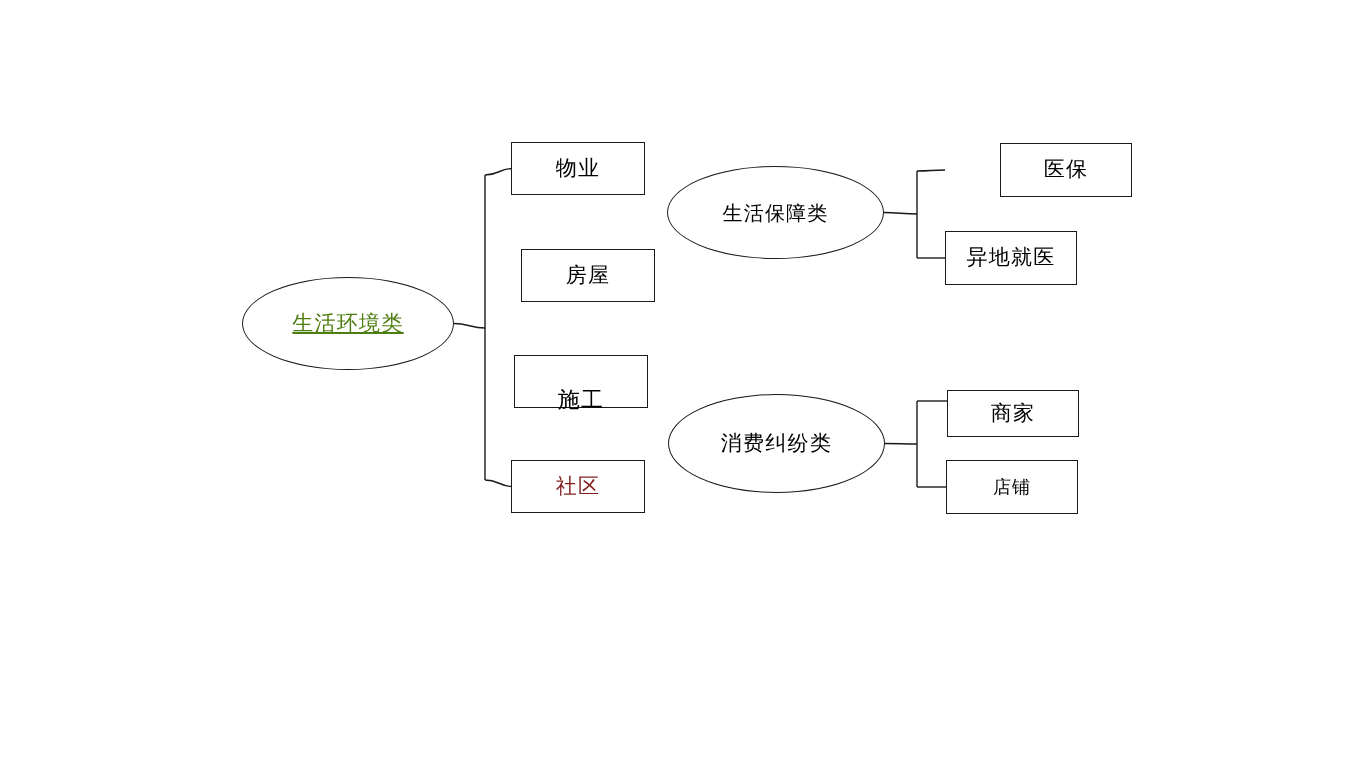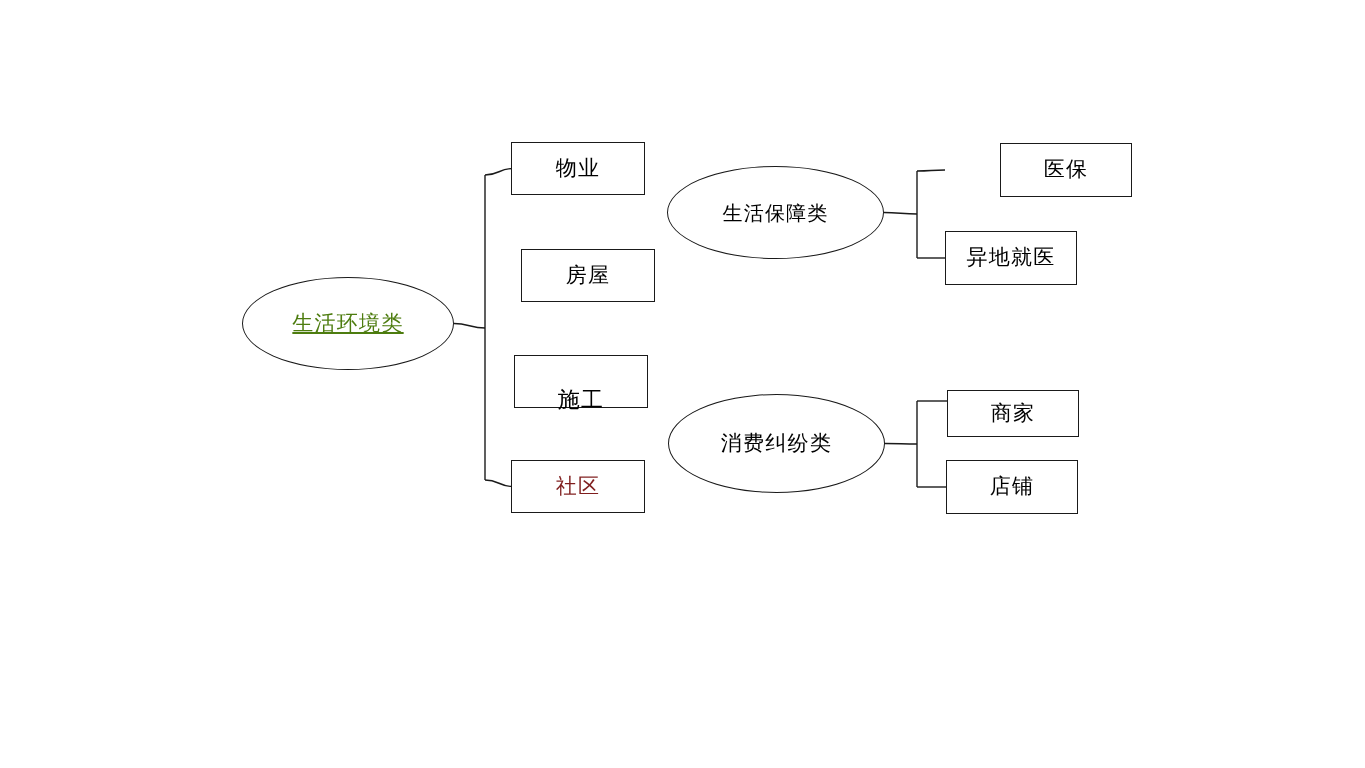--- a/index.html
+++ b/index.html
@@ -94,16 +94,16 @@
       <div class="node rect" style="left: 945px; top: 231px; width: 132px; height: 54px; border-color: rgb(26, 26, 26); background: rgb(255, 255, 255); color: rgb(0, 0, 0);">
         <span class="label" style="font-size: 21px;">异地就医</span>
       </div>
       <div class="node ellipse" style="left: 668px; top: 394px; width: 217px; height: 99px; border-color: rgb(26, 26, 26); background: rgb(255, 255, 255); color: rgb(0, 0, 0);">
         <span class="label" style="font-size: 21px;">消费纠纷类</span>
       </div>
       <div class="node rect" style="left: 947px; top: 390px; width: 132px; height: 47px; border-color: rgb(26, 26, 26); background: rgb(255, 255, 255); color: rgb(0, 0, 0);">
         <span class="label" style="font-size: 21px;">商家</span>
       </div>
       <div class="node rect" style="left: 946px; top: 460px; width: 132px; height: 54px; border-color: rgb(26, 26, 26); background: rgb(255, 255, 255); color: rgb(0, 0, 0);">
-        <span class="label" style="font-size: 21px;">店铺</span>
+        <span class="label" style="font-size: 18px;">店铺</span>
       </div>
     </div>
 </div>
 
 </body></html>

